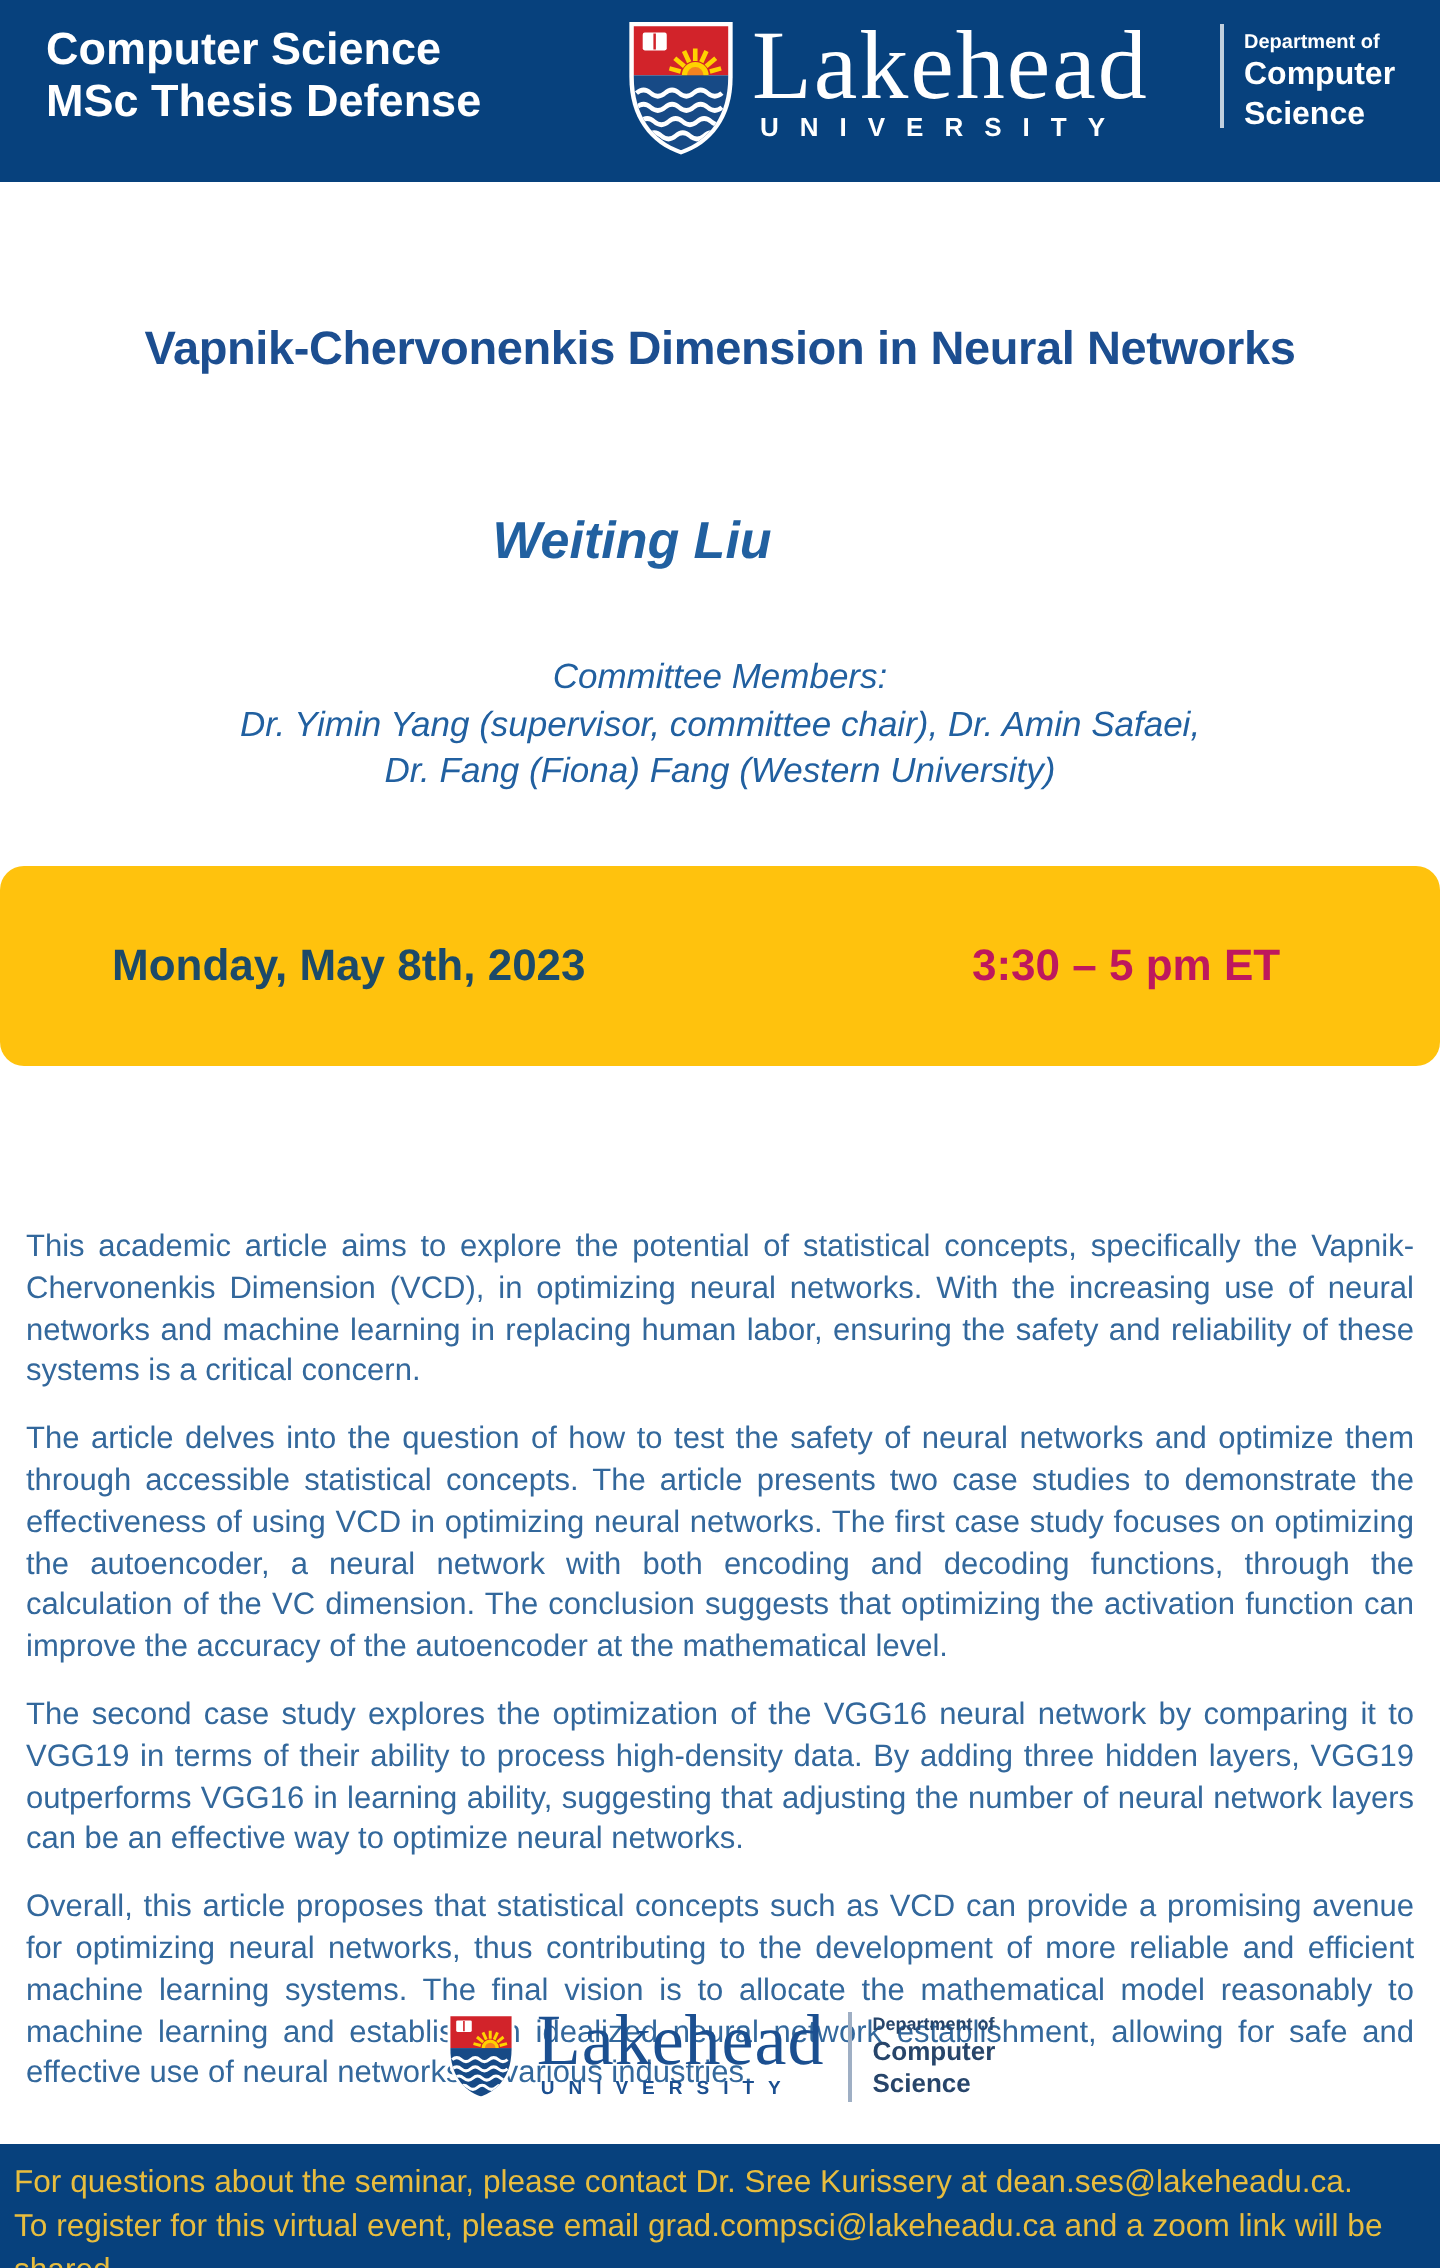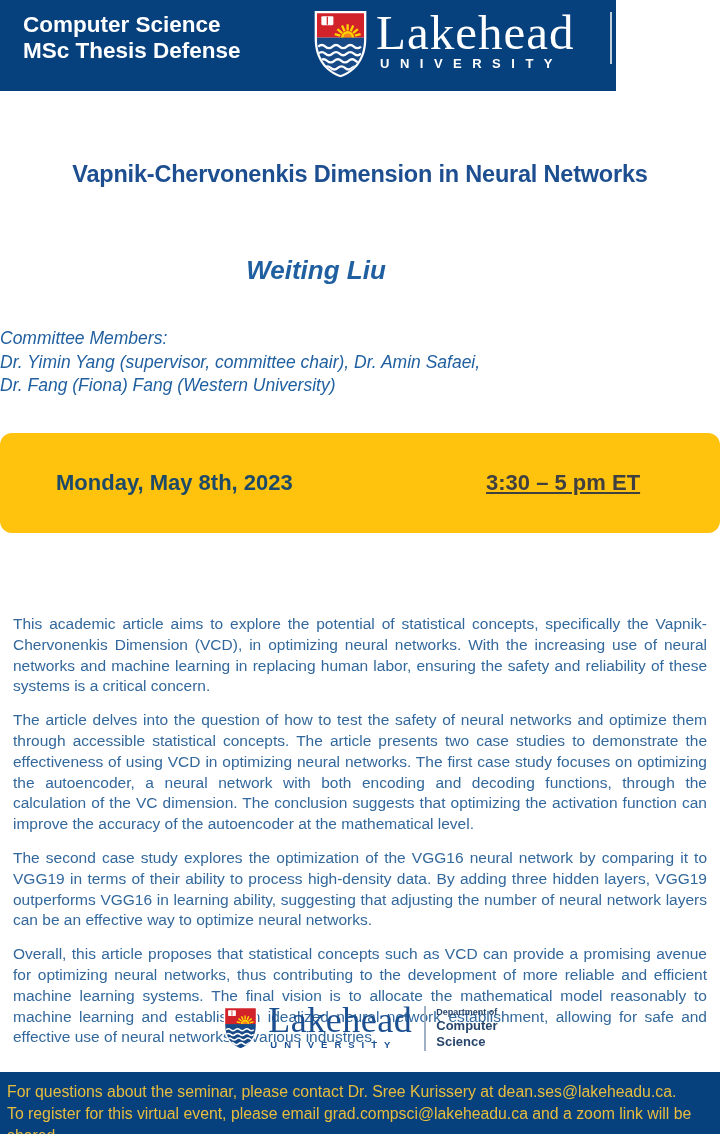--- a/index.html
+++ b/index.html
@@ -3,43 +3,43 @@
 <meta charset="utf-8">
 <style>
   * { margin:0; padding:0; box-sizing:border-box; }
   html,body { background:#ffffff; }
   .page {
     position:relative; width:720px; height:1134px; background:#ffffff;
     font-family:"Liberation Sans", sans-serif; overflow:hidden;
   }
 
   
-  .topbar { position:absolute; left:0; top:0; width:616px; height:91px; background:#07417D; }
+  .topbar { position:absolute; left:0; top:0; width:720px; height:91px; background:#07417D; }
   .topbar-title { position:absolute; left:23px; top:12px; color:#ffffff; font-size:22.5px; font-weight:bold; line-height:26px; }
   .crest-header { position:absolute; left:312px; top:8px; }
   .wordmark-header { position:absolute; left:376px; top:13px; color:#ffffff; }
   .wordmark-text { font-family:"Liberation Serif", serif; font-size:49px; line-height:40px; letter-spacing:1px; }
   .university-text { font-size:13px; font-weight:bold; letter-spacing:10.5px; margin-top:3px; margin-left:4px; white-space:nowrap; }
   .header-divider { position:absolute; left:610px; top:12px; width:2px; height:52px; background:rgba(255,255,255,0.75); }
   .dept-header { position:absolute; left:622px; top:15px; color:#ffffff; }
   .dept-small { font-size:10px; font-weight:bold; line-height:13px; }
   .dept-large { font-size:16px; font-weight:bold; line-height:19.5px; }
 
   
   .page-title { position:absolute; top:161px; left:0; width:720px; text-align:center;
     font-size:23.5px; font-weight:bold; color:#1C4E90; letter-spacing:-0.2px; }
   .speaker { position:absolute; top:255px; left:0; width:632px; text-align:center;
     font-size:26px; font-weight:bold; font-style:italic; color:#2160A0; }
-  .committee { position:absolute; top:327px; left:0; width:720px; text-align:left;
+  .committee { position:absolute; top:327px; left:0; width:720px; text-align:center;
     font-style:italic; font-size:17.5px; color:#2160A0; line-height:23.5px; }
 
   
   .datebar { position:absolute; left:0; top:433px; width:720px; height:100px; background:#FFC20D;border-radius:12px; }
   .date-label { position:absolute; left:56px; top:37px; font-size:22px; font-weight:bold; color:#1D4A68; }
-  .time-label { position:absolute; left:486px; top:37px; font-size:22px; font-weight:bold; color:#404040;text-decoration:underline; }
+  .time-label { position:absolute; left:486px; top:37px; font-size:22px; font-weight:bold; color:#be185d; }
 
   
   .abstract { position:absolute; left:13px; top:614px; width:694px; }
   .abstract p { font-size:15.5px; line-height:20.8px; text-align:justify; color:#33689C; margin:0 0 13px 0; }
 
   
   .bottom-logo { position:absolute; left:0; top:1005px; width:720px; display:flex; justify-content:center; align-items:flex-start; }
   .wordmark-bottom { margin-left:9px; color:#1B4F90; }
   .wordmark-text-sm { font-family:"Liberation Serif", serif; font-size:36px; line-height:31px; letter-spacing:0.5px; }
   .university-sm { font-size:9.5px; font-weight:bold; letter-spacing:7px; margin-top:3px; margin-left:2px; white-space:nowrap; }

